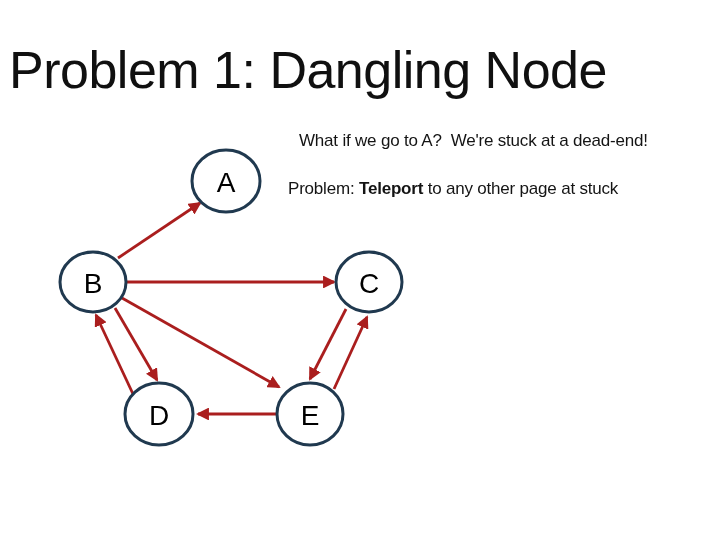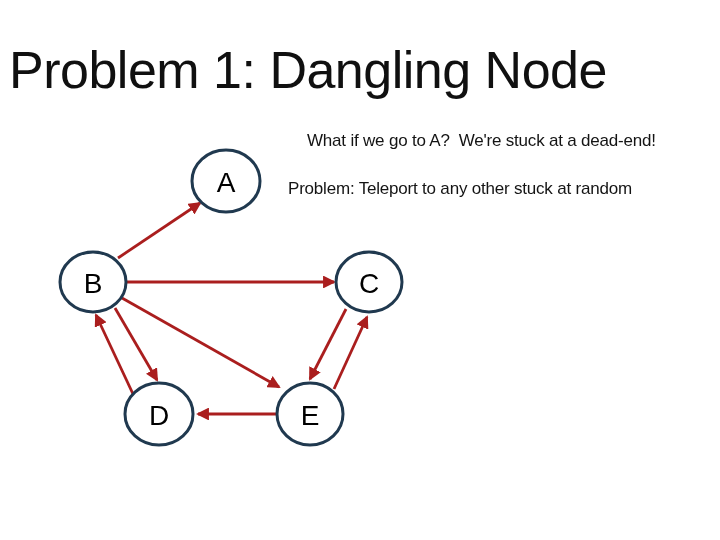--- a/index.html
+++ b/index.html
@@ -30,41 +30,41 @@
     white-space: pre;
     margin-left: 9px;
   }
   .note {
     position: absolute;
     font-size: 17px;
     color: #141414;
     white-space: pre;
     letter-spacing: -0.2px;
   }
-  .note-1 { left: 307px; top: 131px; }
+  .note-1 { left: 299px; top: 131px; }
   .note-2 { left: 288px; top: 179px; }
-  .note-2 b { font-weight: 400; }
+  .note-2 b { font-weight: 700; }
   .graph-svg {
     position: absolute;
     left: 0;
     top: 0;
     width: 720px;
     height: 540px;
   }
 </style>
 </head>
 <body>
 
 <div class="slide">
 
   <div class="slide-title">Problem 1: Dangling Node</div>
 
   <div class="note note-1">What if we go to A?  We're stuck at a dead-end!</div>
 
-  <div class="note note-2"><span>Problem: </span><b>Teleport</b><span> to any other stuck at random</span></div>
+  <div class="note note-2"><span>Problem: </span><b>Teleport</b><span> to any other page at stuck</span></div>
 
   <svg class="graph-svg" id="graph" viewBox="0 0 720 540" xmlns="http://www.w3.org/2000/svg">
     <defs>
       <marker id="arrowhead" viewBox="0 0 10 10" refX="8.5" refY="5" markerWidth="4.6" markerHeight="4.6" orient="auto-start-reverse">
         <path d="M 0 0 L 10 5 L 0 10 z" fill="#AA1E1E"></path>
       </marker>
     </defs>
     <g id="edge-layer">
         <line x1="118" y1="258" x2="200" y2="203" stroke="#AA1E1E" stroke-width="2.8" marker-end="url(#arrowhead)"></line>
         <line x1="127" y1="282" x2="334" y2="282" stroke="#AA1E1E" stroke-width="2.8" marker-end="url(#arrowhead)"></line>

